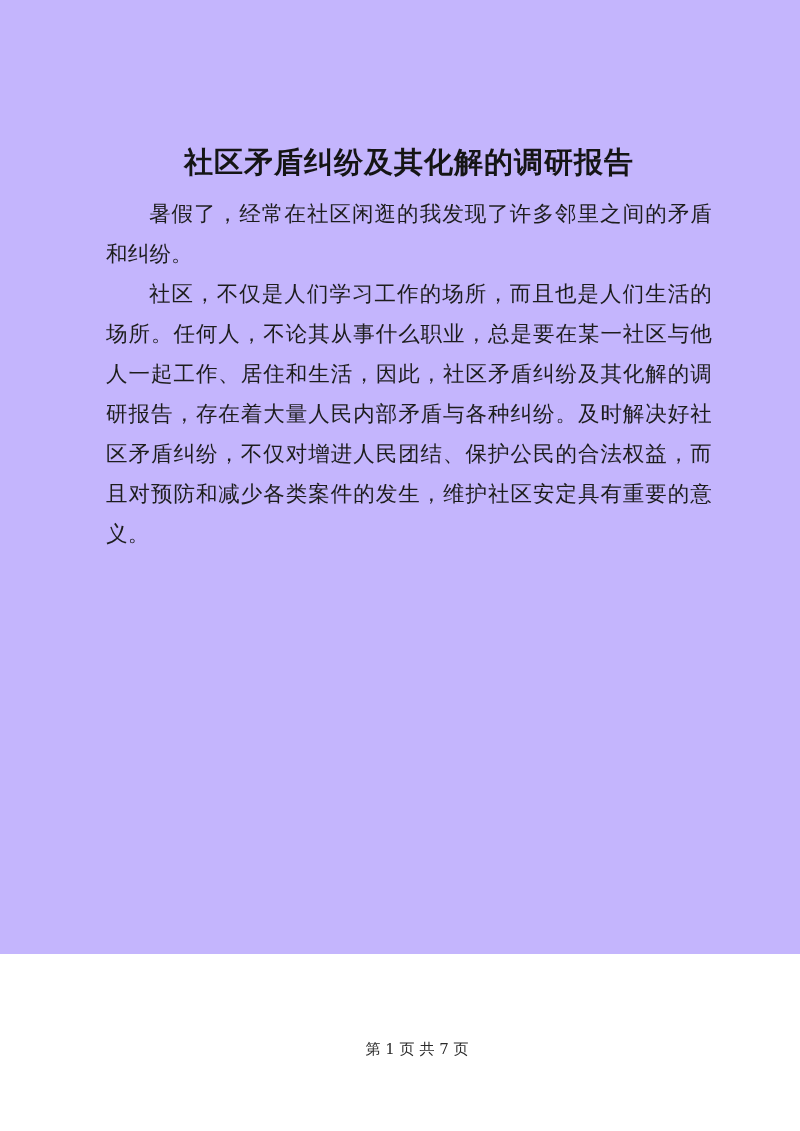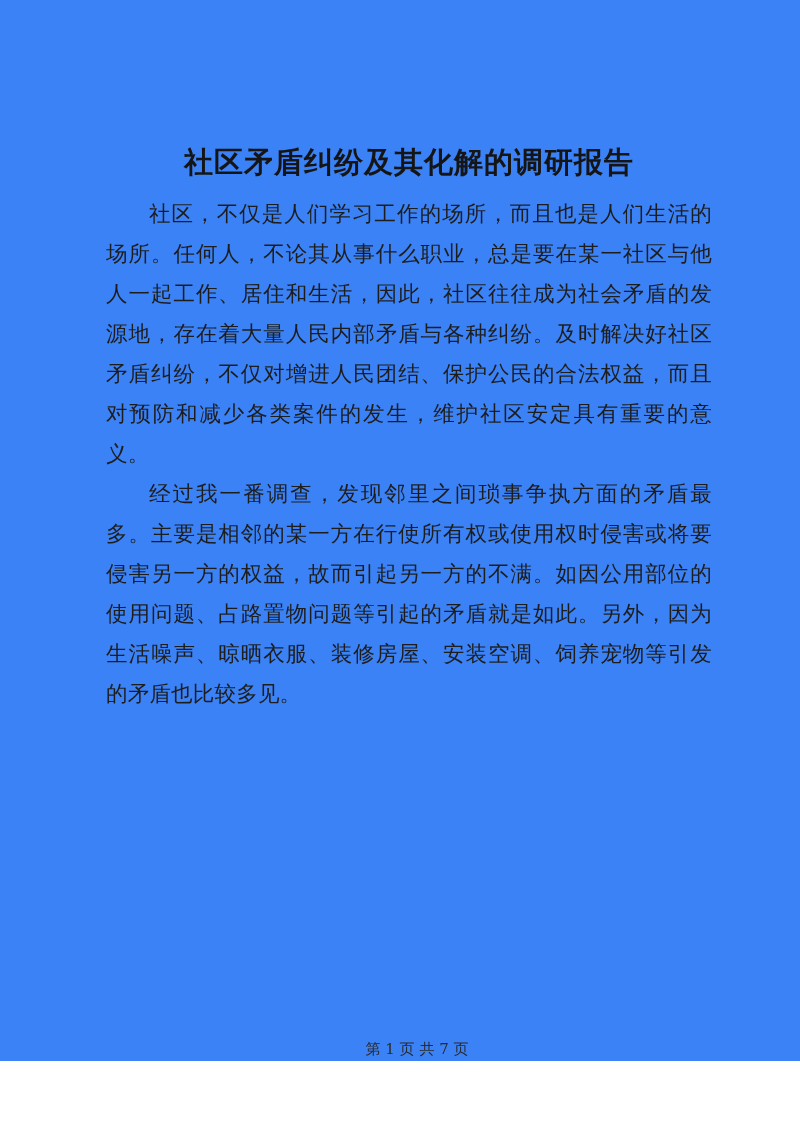--- a/index.html
+++ b/index.html
@@ -10,22 +10,22 @@
   body {
     width: 800px;
     height: 1131px;
     font-family: "DejaVu Serif", "Liberation Serif", serif;
     color: #1d1d1d;
     overflow: hidden;
   }
   .page {
     position: relative;
     width: 800px;
-    height: 1061px;
-    background: #3b82f6;
+    height: 954px;
+    background: #c4b5fd;
   }
   .content {
     position: absolute;
     top: 146px;
     left: 106px;
     width: 606px;
   }
   .doc-title {
     margin: 0 0 16px 0;
     font-size: 29px;
@@ -58,19 +58,19 @@
     line-height: 22px;
     color: #2a2a2a;
   }
 </style>
 </head>
 <body>
 
 <div class="page">
   <div class="content">
     <h1 class="doc-title">社区矛盾纠纷及其化解的调研报告</h1>
-    <p class="para">社区，不仅是人们学习工作的场所，而且也是人们生活的场所。任何人，不论其从事什么职业，总是要在某一社区与他人一起工作、居住和生活，因此，社区往往成为社会矛盾的发源地，存在着大量人民内部矛盾与各种纠纷。及时解决好社区矛盾纠纷，不仅对增进人民团结、保护公民的合法权益，而且对预防和减少各类案件的发生，维护社区安定具有重要的意义。</p>
-    <p class="para">经过我一番调查，发现邻里之间琐事争执方面的矛盾最多。主要是相邻的某一方在行使所有权或使用权时侵害或将要侵害另一方的权益，故而引起另一方的不满。如因公用部位的使用问题、占路置物问题等引起的矛盾就是如此。另外，因为生活噪声、晾晒衣服、装修房屋、安装空调、饲养宠物等引发的矛盾也比较多见。</p>
+    <p class="para">暑假了，经常在社区闲逛的我发现了许多邻里之间的矛盾和纠纷。</p>
+    <p class="para">社区，不仅是人们学习工作的场所，而且也是人们生活的场所。任何人，不论其从事什么职业，总是要在某一社区与他人一起工作、居住和生活，因此，社区矛盾纠纷及其化解的调研报告，存在着大量人民内部矛盾与各种纠纷。及时解决好社区矛盾纠纷，不仅对增进人民团结、保护公民的合法权益，而且对预防和减少各类案件的发生，维护社区安定具有重要的意义。</p>
   </div>
   <div class="footer">
     <span>第 1 页 共 7 页</span>
   </div>
 </div>
 
 </body></html>

